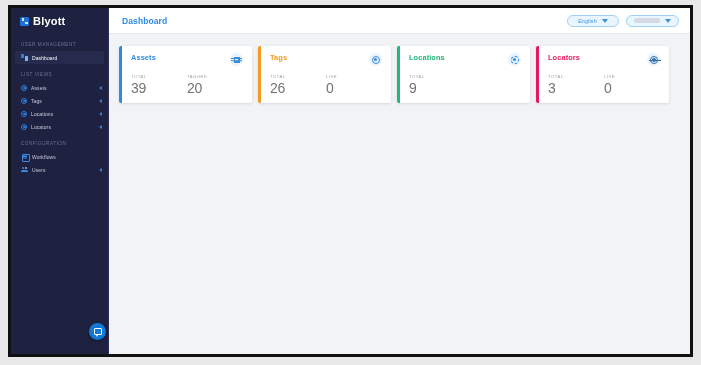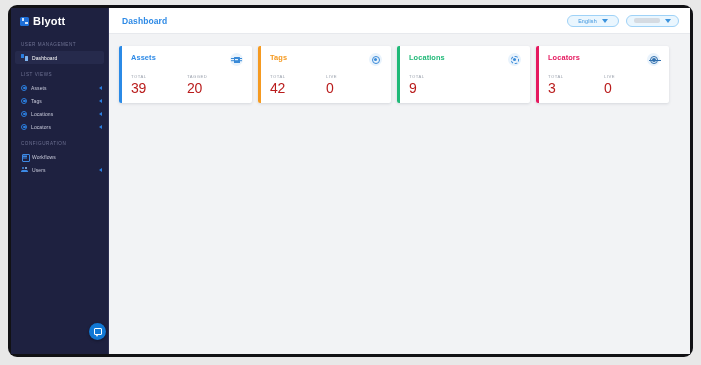--- a/index.html
+++ b/index.html
@@ -9,21 +9,21 @@
     font-family: "Liberation Sans", sans-serif;
     overflow: hidden;
   }
 
   
   #frame {
     position: absolute;
     left: 8px; top: 5px;
     width: 685px; height: 352px;
     background: #111114;
-    border-radius: 9px;
+    border-radius: 0;
     padding: 3px;
     overflow: hidden;
   }
   #viewport {
     position: relative;
     width: 100%; height: 100%;
     background: #f2f3f5;
     overflow: hidden;
     display: flex;
   }
@@ -239,21 +239,21 @@
   .stat { width: 58px; }
   .stat-label {
     color:#9aa1ad;
     font-size:4.2px;
     letter-spacing:.5px;
     text-transform:uppercase;
     margin-bottom:2px;
     white-space:nowrap;
   }
   .stat-value {
-    color:#b91c1c;
+    color:#737373;
     font-size:14px;
     line-height:14px;
     letter-spacing:-.2px;
   }
 </style>
 </head>
 <body>
 
 <div id="frame">
   <div id="viewport">
@@ -351,21 +351,21 @@
               <div class="accent" style="background: rgb(245, 154, 33);"></div>
               <div class="card-head">
                 <div class="card-title" style="color: rgb(245, 154, 33);">Tags</div>
                 <div class="card-icon">
                   <span class="gi-ring"></span>
                 </div>
               </div>
               <div class="stats">
                 <div class="stat">
                   <div class="stat-label">TOTAL</div>
-                  <div class="stat-value">42</div>
+                  <div class="stat-value">26</div>
                 </div>
                 <div class="stat">
                   <div class="stat-label">LIVE</div>
                   <div class="stat-value">0</div>
                 </div>
               </div>
             </div>
             <div class="stat-card">
               <div class="accent" style="background: rgb(33, 185, 120);"></div>
               <div class="card-head">

